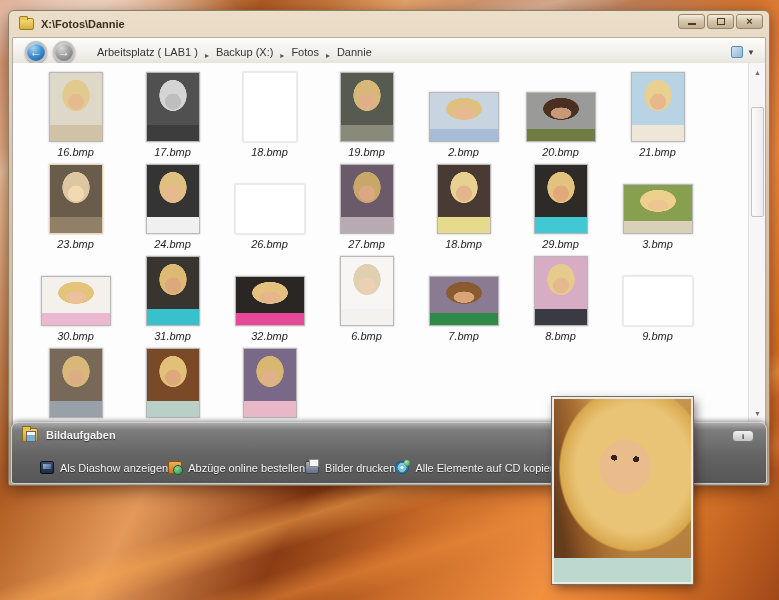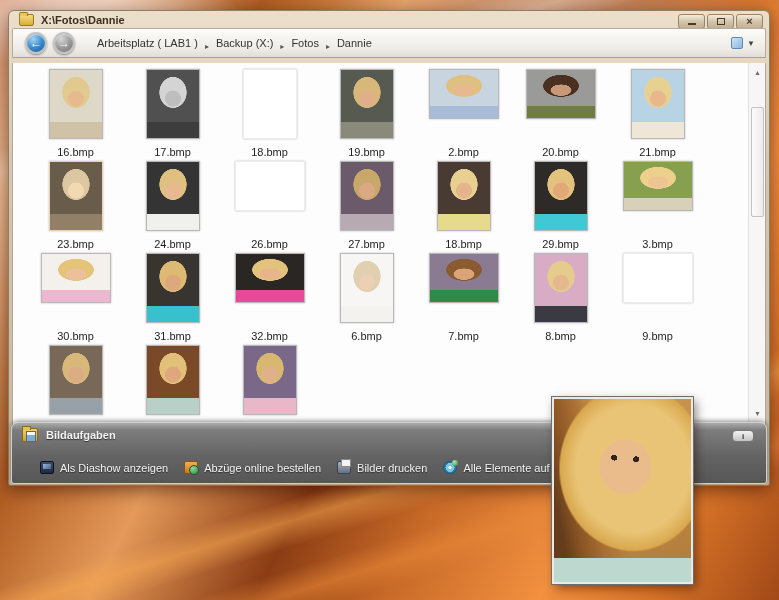--- a/index.html
+++ b/index.html
@@ -15,21 +15,21 @@
   .ribbon{ position:absolute; left:-80px; width:940px; height:46px; transform:rotate(-17deg); opacity:.55; pointer-events:none;}
   .r1{ top:470px; background:linear-gradient(180deg,rgba(255,190,120,0),#f8a850 45%,rgba(150,60,10,0));}
   .r2{ top:540px; background:linear-gradient(180deg,rgba(255,200,140,0),#e88838 50%,rgba(120,40,0,0));}
   .r3{ top:30px;  background:linear-gradient(180deg,rgba(255,230,210,0),rgba(250,220,195,.8) 50%,rgba(160,80,30,0));}
 
   
   .window{ position:absolute; left:8px; top:10px; width:762px; height:476px;
     background:linear-gradient(180deg,#ecdfca,#d8c7ae 30%,#c9b699);
     border:1px solid #8f7e66; border-radius:6px 6px 3px 3px;
     box-shadow:0 4px 18px rgba(40,10,0,.55); }
-  .titlebar{ height:17px; display:flex; align-items:center; padding:0 8px; position:relative; }
+  .titlebar{ height:26px; display:flex; align-items:center; padding:0 8px; position:relative; }
   .folder-ico{ width:15px; height:12px; margin:0 7px 0 2px; position:relative;
     background:linear-gradient(180deg,#f4dc7c,#d8ae3c); border:1px solid #9a7a20; border-radius:1px 2px 2px 2px;}
   .folder-ico::before{ content:""; position:absolute; left:-1px; top:-3px; width:7px; height:3px;
     background:#e8c858; border:1px solid #9a7a20; border-bottom:none; border-radius:2px 2px 0 0;}
   .title{ font-size:11px; font-weight:bold; color:#3a2e20; }
   .winbtns{ position:absolute; right:6px; top:3px; display:flex; gap:2px;}
   .wbtn{ width:27px; height:15px; border:1px solid #96856c; border-radius:3px;
     background:linear-gradient(180deg,#f4ecdc,#d4c4a8 50%,#c2b094);
     display:flex; align-items:center; justify-content:center; color:#4a3a28; font-size:10px; line-height:1;}
   .wbtn .bar{ width:8px; height:2px; background:#4a3a28; margin-top:5px;}
@@ -51,21 +51,21 @@
   .viewbtn{ position:absolute; right:10px; display:flex; align-items:center; gap:4px;}
   .view-ico{ width:12px; height:12px; border:1px solid #5a8ab8; border-radius:2px;
     background:linear-gradient(135deg,#cfe4f4,#8cb8dc);}
   .view-caret{ font-size:8px; color:#444;}
 
   
   .content{ position:absolute; left:3px; right:3px; top:52px; bottom:3px;
     background:#fdfdfd; border:1px solid #b0a89c; border-top:none; overflow:hidden;}
   .grid{ position:absolute; left:14px; top:6px; display:grid;
     grid-template-columns:repeat(7,97px); grid-auto-rows:92px;}
-  .cell{ display:flex; flex-direction:column; align-items:center; justify-content:space-between; padding-bottom:2px;}
+  .cell{ display:flex; flex-direction:column; align-items:center; justify-content:flex-end; padding-bottom:2px;font-style:italic;}
   .photo{ border:1px solid #b8b8b8; box-shadow:0 0 2px rgba(0,0,0,.25);}
   .port{ width:54px; height:70px;} .land{ width:70px; height:50px;}
   .tone-bw{ filter:grayscale(1) contrast(.95);}
   .tone-bwlight{ filter:grayscale(1) brightness(1.28);}
   .tone-sepia{ filter:sepia(.75) saturate(.85);}
   .flabel{ margin-top:4px; height:13px; font-size:11px; color:#1e1e1e;}
 
   
   .scroll{ position:absolute; right:0; top:0; width:17px; height:360px;
     background:#f6f6f6; border-left:1px solid #e0e0e0;}
@@ -84,21 +84,21 @@
   .ptitle{ font-size:11px; font-weight:bold; color:#f4f4f4; margin-left:8px; text-shadow:0 1px 1px rgba(0,0,0,.6);}
   .ptask-ico{ width:16px; height:14px; position:relative;
     background:linear-gradient(180deg,#f0d070,#cf9f34); border:1px solid #8a6a18; border-radius:1px 2px 2px 2px;}
   .ptask-ico::before{ content:""; position:absolute; left:-1px; top:-3px; width:7px; height:3px;
     background:#e4c050; border:1px solid #8a6a18; border-bottom:none;}
   .ptask-ico::after{ content:""; position:absolute; left:3px; top:2px; width:8px; height:9px;
     background:linear-gradient(180deg,#f8f8f8 30%,#7ab0d8 30%); border:1px solid #666;}
   .infobtn{ position:absolute; right:12px; top:7px; width:22px; height:12px; border-radius:4px;
     background:linear-gradient(180deg,#f2f2f2,#c4c4c4); border:1px solid #777;
     display:flex; align-items:center; justify-content:center; font-size:8px; font-weight:bold; color:#333;}
-  .tasks{ position:absolute; left:28px; bottom:9px; display:flex; gap:16px; align-items:center;}
+  .tasks{ position:absolute; left:28px; bottom:9px; display:flex; gap:0; align-items:center;}
   .task{ display:flex; align-items:center; gap:6px; font-size:11px; color:#f4f4f4;
     text-shadow:0 1px 1px rgba(0,0,0,.55);}
   .ticon{ width:14px; height:13px; border-radius:2px; position:relative; flex:0 0 auto;}
   .ti-slideshow{ background:linear-gradient(180deg,#3a4e74,#1c2a46); border:1px solid #111;}
   .ti-slideshow::after{ content:""; position:absolute; left:2px; top:2px; right:2px; bottom:4px;
     background:linear-gradient(135deg,#9ab4d8,#4a6488);}
   .ti-prints{ background:linear-gradient(180deg,#f0b050,#c87820); border:1px solid #8a5210;}
   .ti-prints::after{ content:""; position:absolute; right:-2px; bottom:-2px; width:8px; height:8px; border-radius:50%;
     background:radial-gradient(circle at 35% 30%,#8ad8a0,#2a8a44); border:1px solid #1a5a2c;}
   .ti-print{ background:linear-gradient(180deg,#aab4c2,#68embedded);} 

